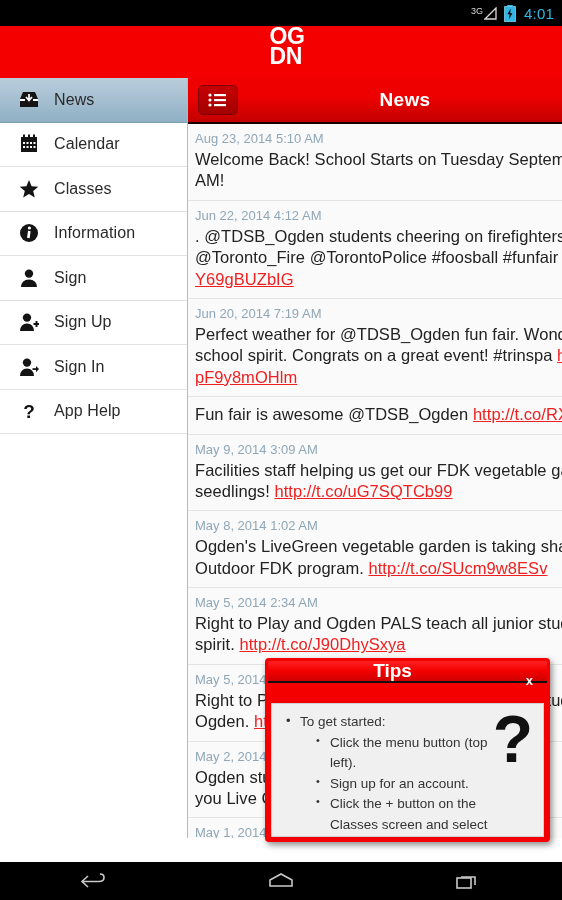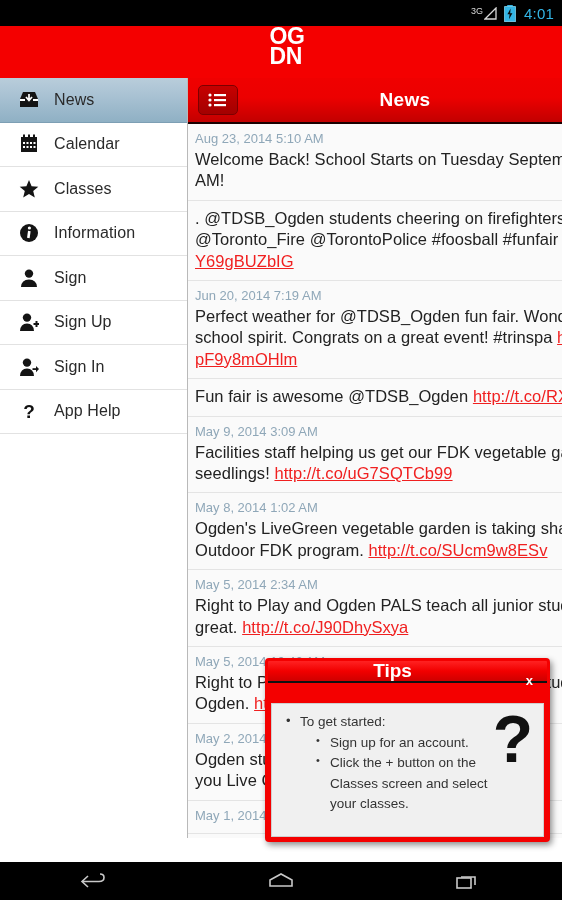--- a/index.html
+++ b/index.html
@@ -314,40 +314,41 @@
       </div>
       <div class="cheader-title">News</div>
     </div>
 
     <div class="newslist" id="newslist">
         <div class="news-item">
           <div class="news-date">Aug 23, 2014 5:10 AM</div>
           <div class="news-text"><span>Welcome Back! School Starts on Tuesday Septemb</span><br><span>AM!</span></div>
         </div>
         <div class="news-item">
+          <div class="news-date">Jun 22, 2014 4:12 AM</div>
           <div class="news-text"><span>. @TDSB_Ogden students cheering on firefighters v</span><br><span>@Toronto_Fire @TorontoPolice #foosball #funfair </span><br><span class="lnk">Y69gBUZbIG</span></div>
         </div>
         <div class="news-item">
           <div class="news-date">Jun 20, 2014 7:19 AM</div>
           <div class="news-text"><span>Perfect weather for @TDSB_Ogden fun fair. Wonder</span><br><span>school spirit. Congrats on a great event! #trinspa </span><span class="lnk">ht</span><br><span class="lnk">pF9y8mOHlm</span></div>
         </div>
         <div class="news-item">
           <div class="news-text"><span>Fun fair is awesome @TDSB_Ogden </span><span class="lnk">http://t.co/RXI</span></div>
         </div>
         <div class="news-item">
           <div class="news-date">May 9, 2014 3:09 AM</div>
           <div class="news-text"><span>Facilities staff helping us get our FDK vegetable gar</span><br><span>seedlings! </span><span class="lnk">http://t.co/uG7SQTCb99</span></div>
         </div>
         <div class="news-item">
           <div class="news-date">May 8, 2014 1:02 AM</div>
           <div class="news-text"><span>Ogden's LiveGreen vegetable garden is taking shap</span><br><span>Outdoor FDK program. </span><span class="lnk">http://t.co/SUcm9w8ESv</span></div>
         </div>
         <div class="news-item">
           <div class="news-date">May 5, 2014 2:34 AM</div>
-          <div class="news-text"><span>Right to Play and Ogden PALS teach all junior stude</span><br><span>great. </span><span class="lnk">http://t.co/J90DhySxya</span></div>
+          <div class="news-text"><span>Right to Play and Ogden PALS teach all junior stude</span><br><span>spirit. </span><span class="lnk">http://t.co/J90DhySxya</span></div>
         </div>
         <div class="news-item">
           <div class="news-date">May 5, 2014 10:46 AM</div>
           <div class="news-text"><span>Right to Play and Ogden PALS teach all junior stude</span><br><span>Ogden. </span><span class="lnk">http://t.co/</span></div>
         </div>
         <div class="news-item">
           <div class="news-date">May 2, 2014 2:15 AM</div>
           <div class="news-text"><span>Ogden students and staff are proud to show</span><br><span>you Live Green at Ogden!</span></div>
         </div>
         <div class="news-item">
@@ -359,20 +360,21 @@
 
 <div class="tips">
   <div class="tips-bar">
     <div class="tips-title">Tips</div>
     <div class="tips-x">x</div>
   </div>
   <div class="tips-body">
     <div class="tips-q">?</div>
     <ul class="tips-ul" id="tipslist">
         <li><span>To get started:</span><ul class="tips-sub">
+            <li class="tips-w"><span>Click the menu button (top left).</span></li>
             <li class="tips-w"><span>Sign up for an account.</span></li>
             <li class="tips-w"><span>Click the + button on the Classes screen and select your classes.</span></li>
           </ul></li>
       </ul>
   </div>
 </div>
 
 <div class="navbar">
   <div>
     <span>

